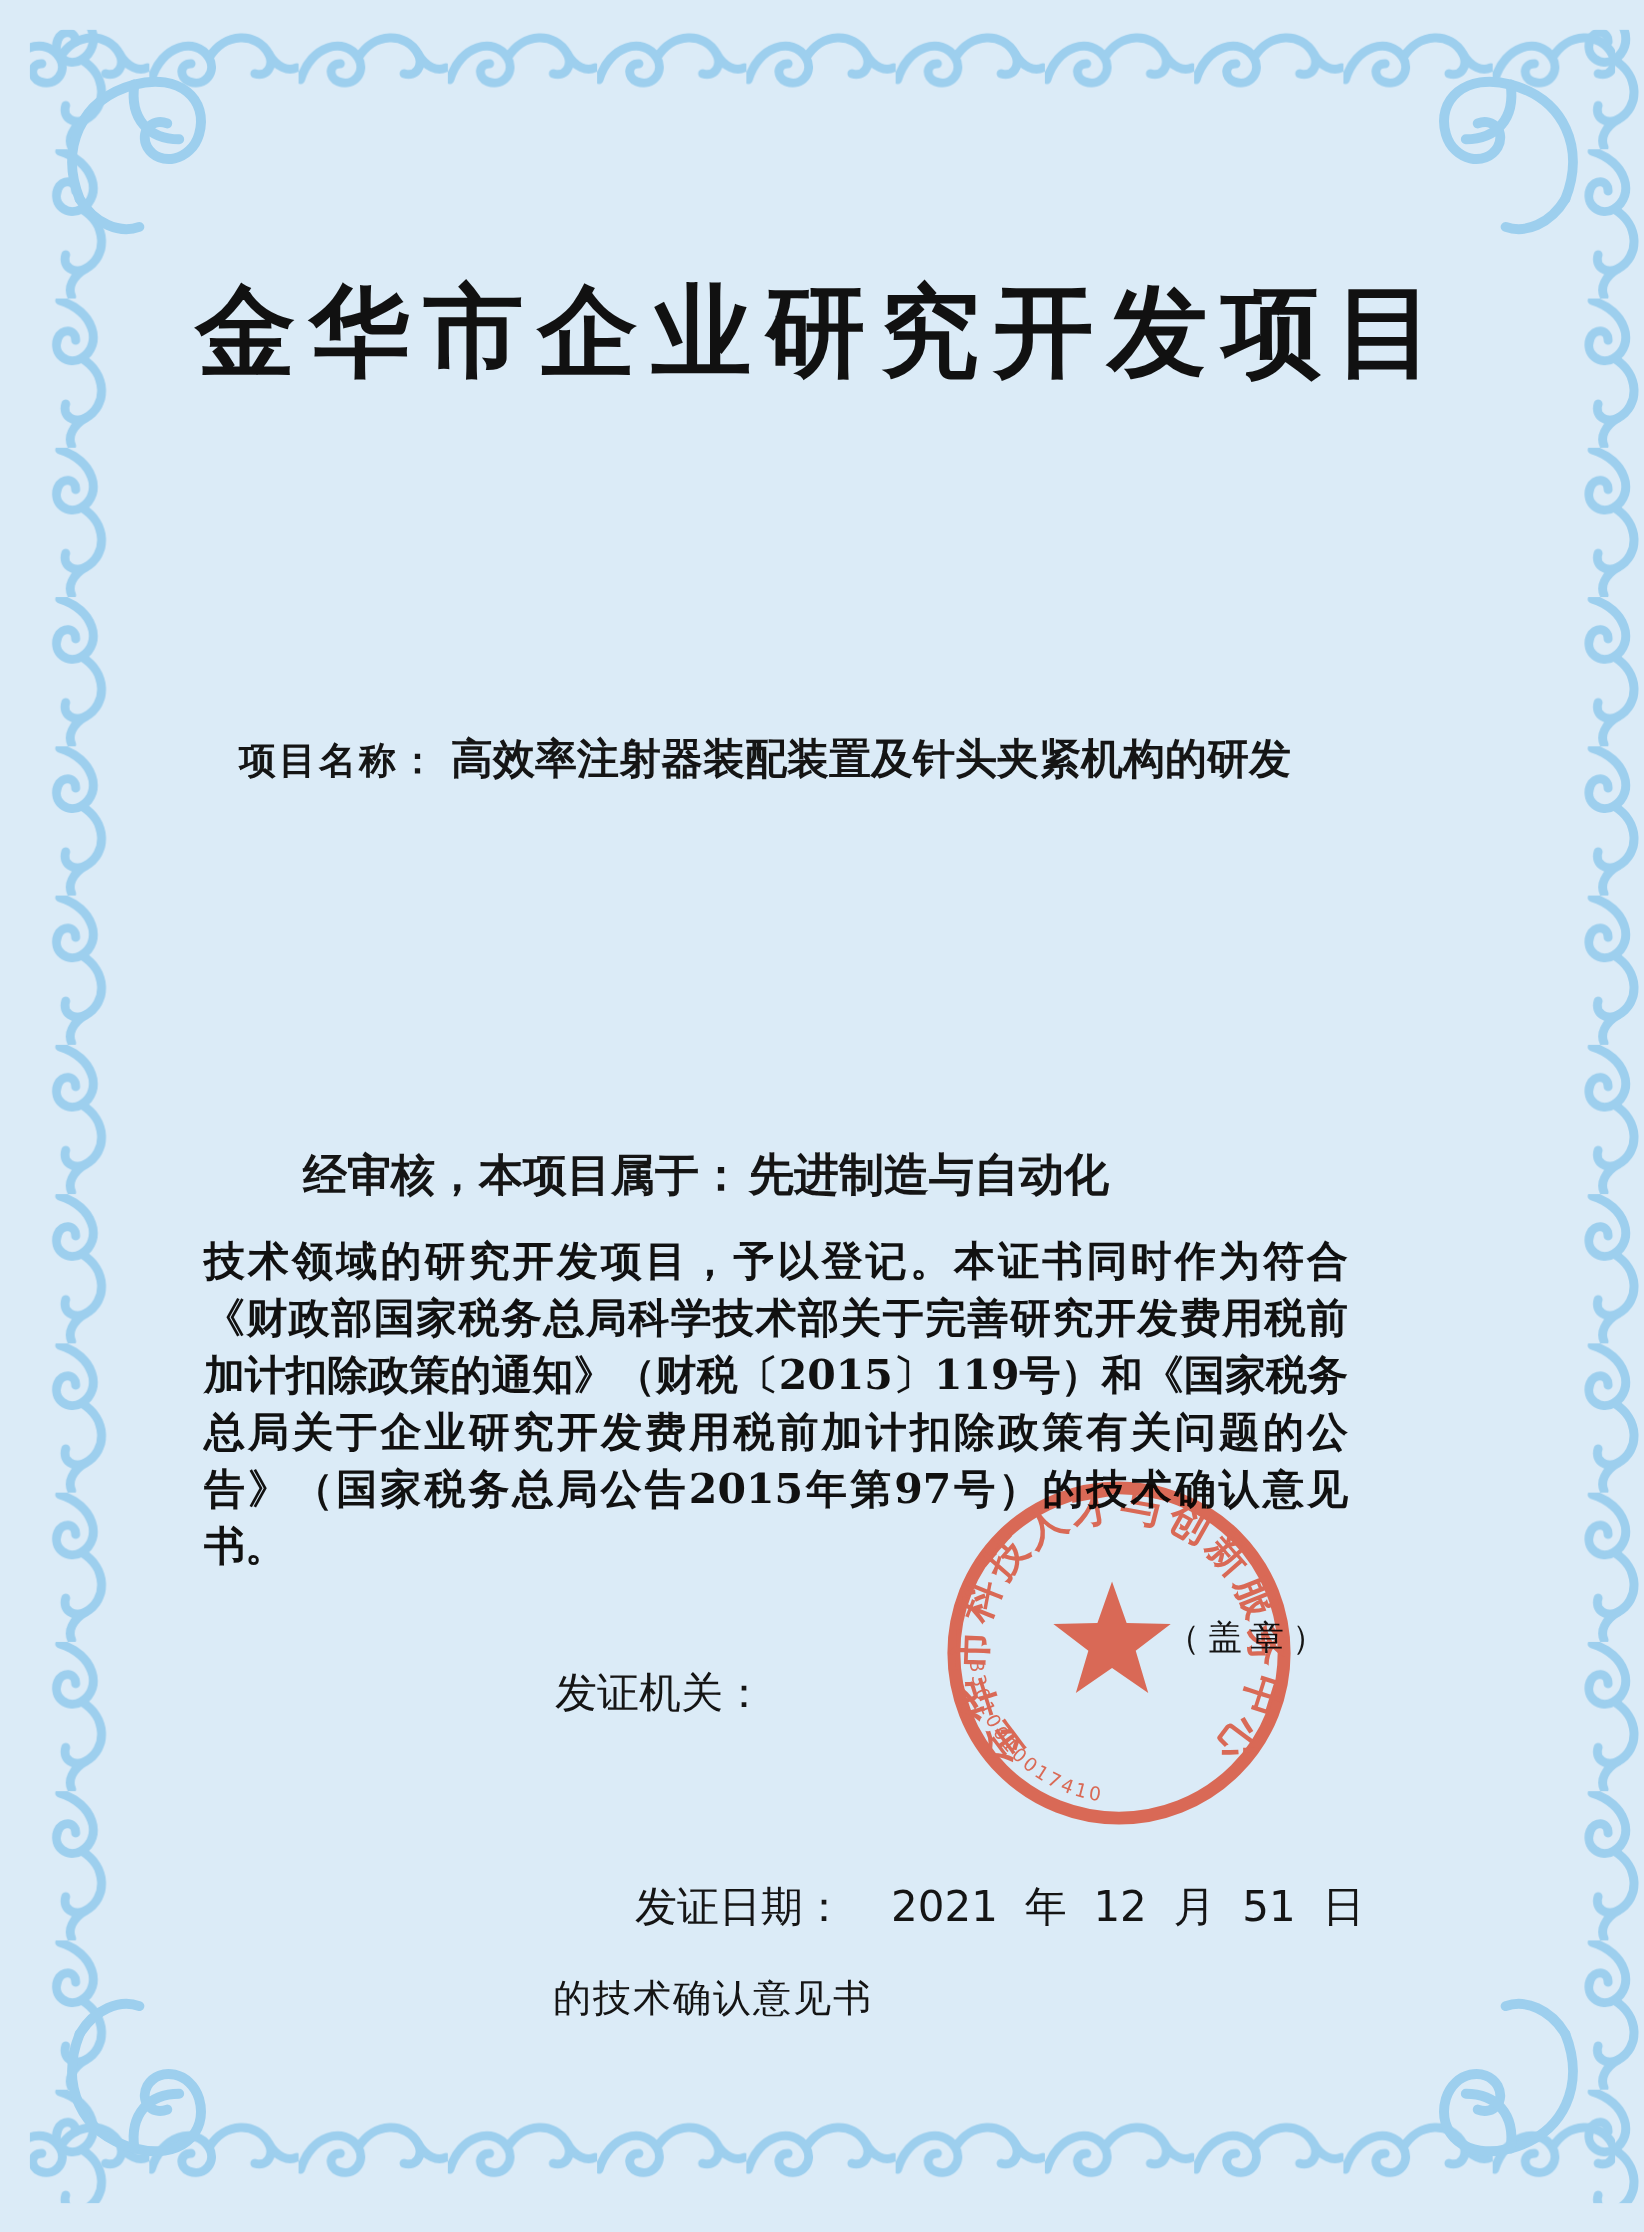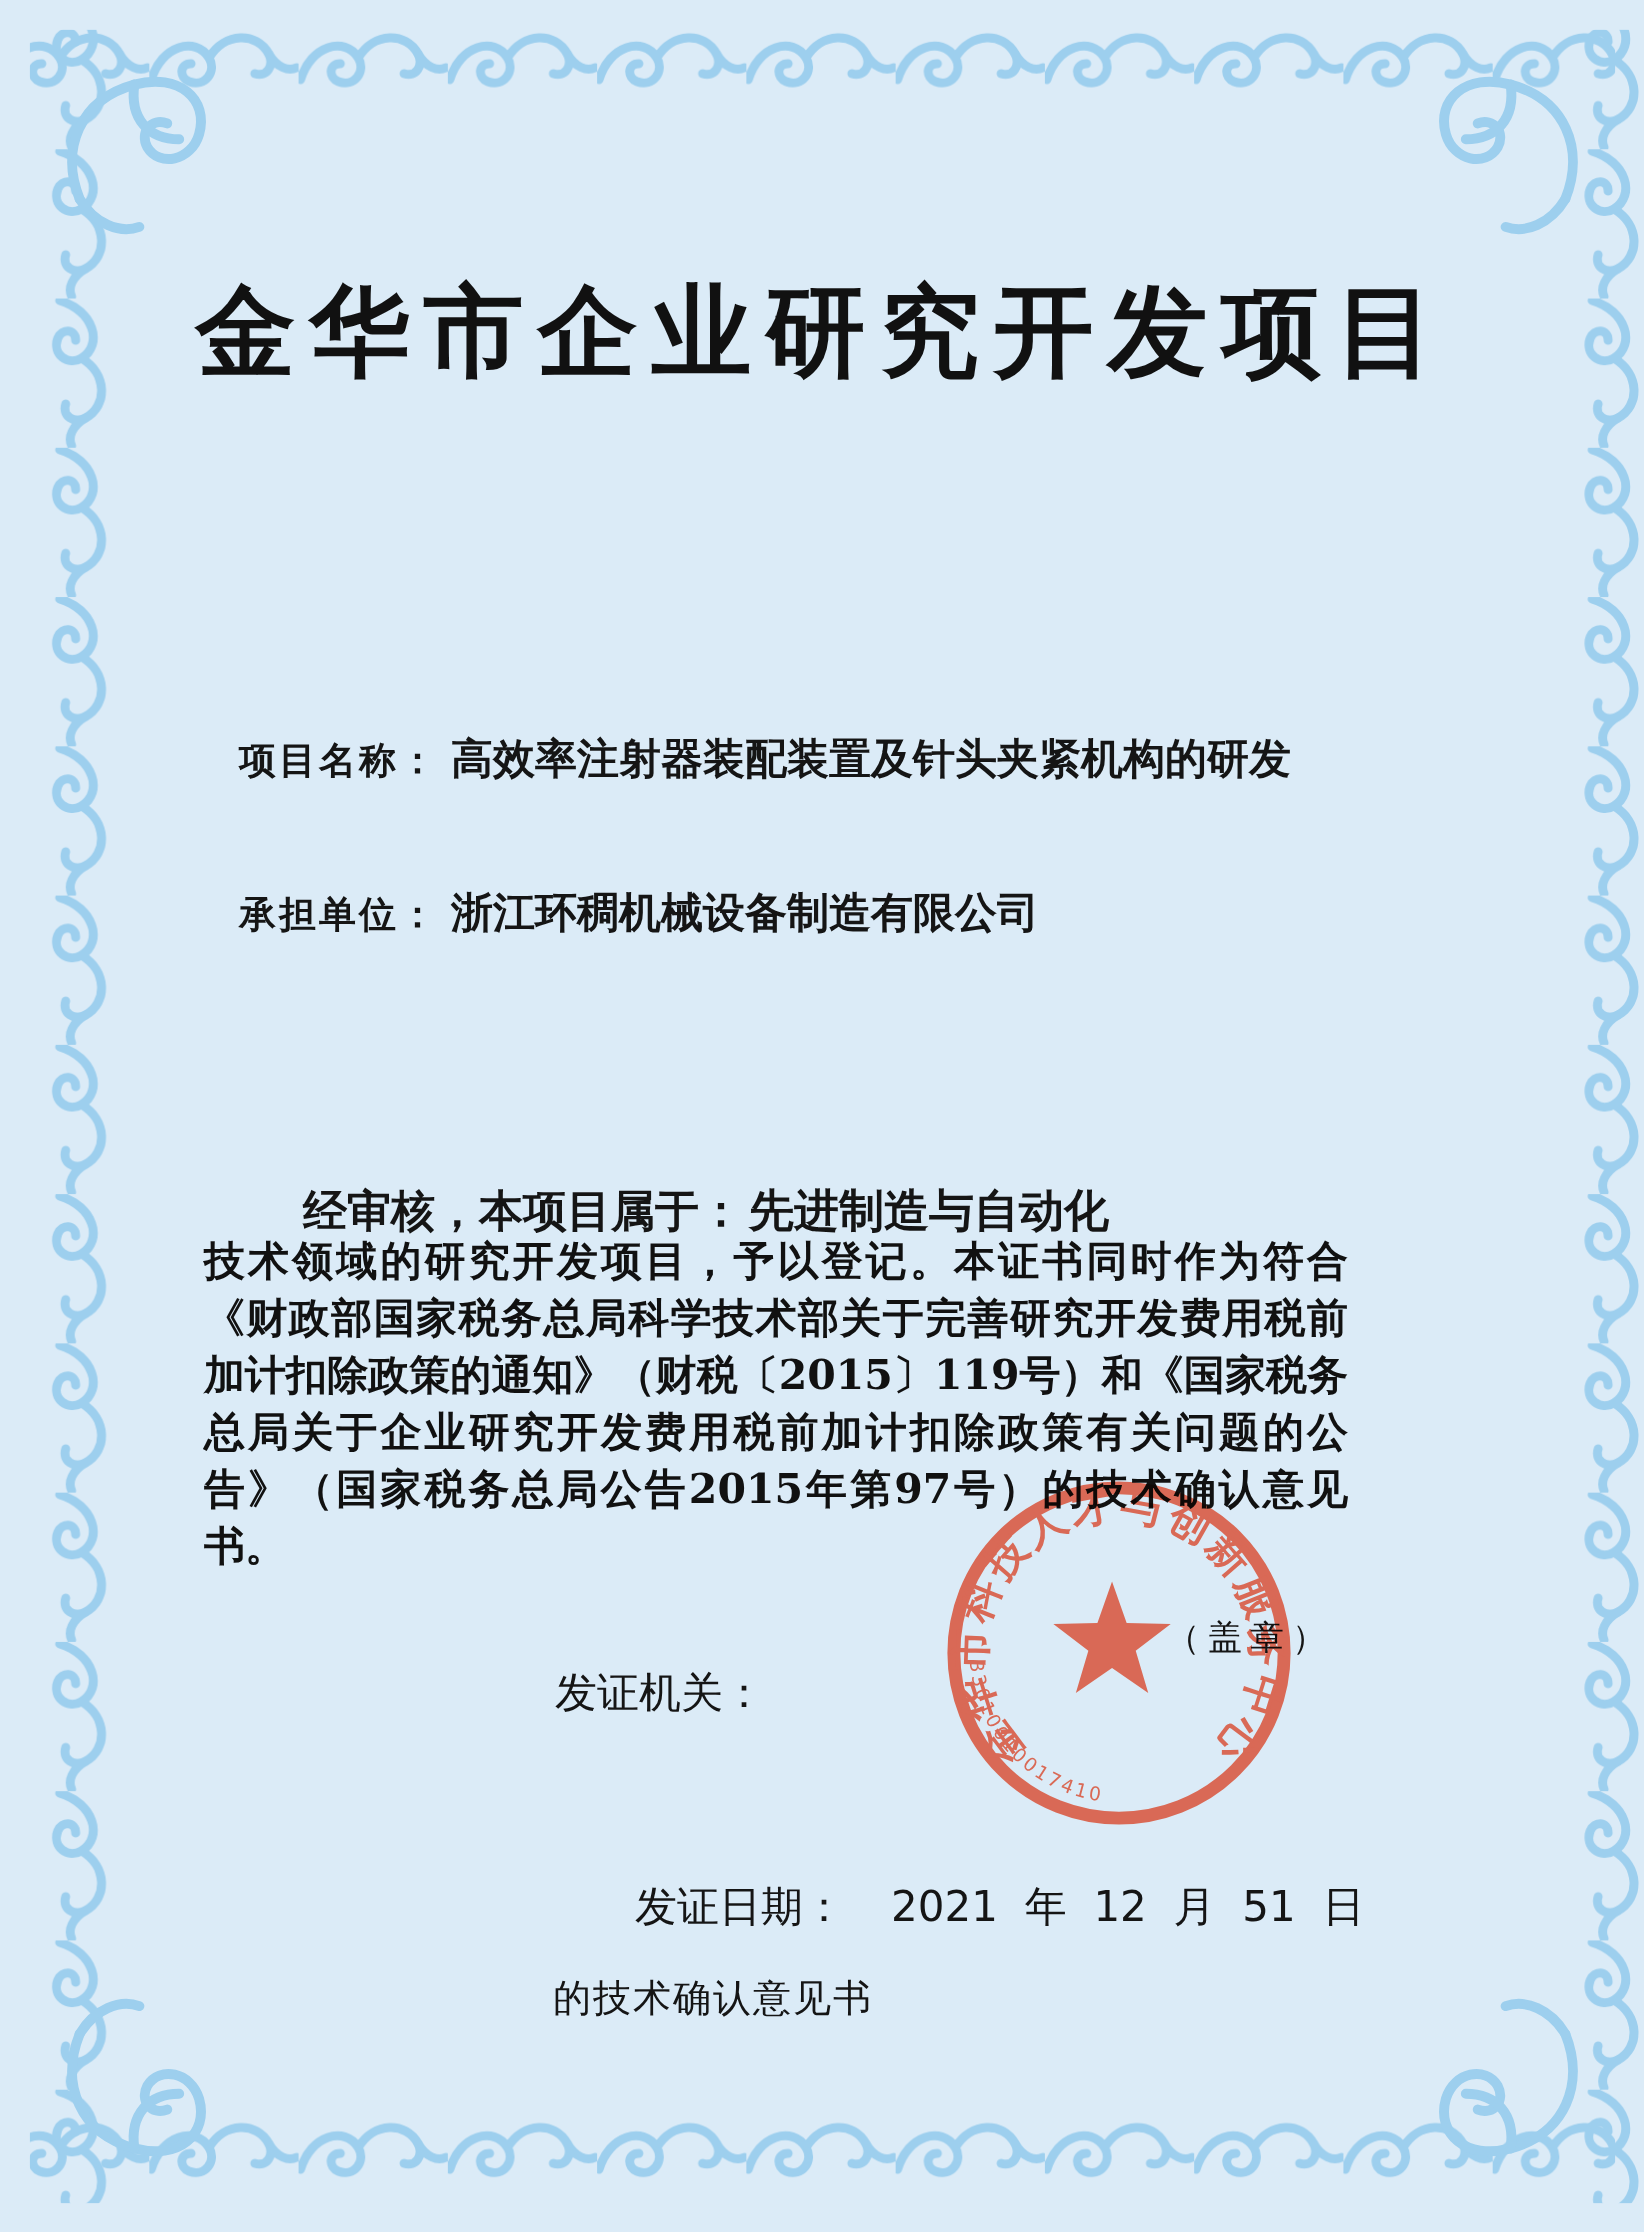--- a/index.html
+++ b/index.html
@@ -31,21 +31,21 @@
   .field-row .lab{
     font-family:"DejaVu Serif","Liberation Serif",serif;
     font-weight:bold;font-size:37px;letter-spacing:3px;
   }
   .field-row .val{
     font-weight:bold;font-size:42px;margin-left:12px;
   }
   .row-project{top:710px;}
   .row-unit{top:864px;}
 
-  .review-row{position:absolute;left:303px;top:1160px;white-space:nowrap;text-align:right;}
+  .review-row{position:absolute;left:303px;top:1124px;white-space:nowrap;text-align:right;}
   .review-row .lab{
     font-family:"DejaVu Serif","Liberation Serif",serif;
     font-weight:bold;font-size:44px;
   }
   .review-row .val{font-weight:bold;font-size:45px;margin-left:6px;}
 
   .paragraph{
     position:absolute;left:204px;top:1212px;width:1144px;
     font-family:"DejaVu Serif","Liberation Serif",serif;
     font-weight:bold;font-size:41px;line-height:57px;
@@ -103,23 +103,20 @@
 
   <div class="content">
 
     <div class="title1">金华市企业研究开发项目</div>
 
 
     <div class="field-row row-project">
       <span class="lab">项目名称：</span><span class="val">高效率注射器装配装置及针头夹紧机构的研发</span>
     </div>
 
-    <div class="field-row row-unit">
-      <span class="lab">承担单位：</span><span class="val">浙江环稠机械设备制造有限公司</span>
-    </div>
 
     <div class="review-row">
       <span class="lab">经审核，本项目属于：</span><span class="val">先进制造与自动化</span>
     </div>
 
     <div class="paragraph">技术领域的研究开发项目，予以登记。本证书同时作为符合《财政部国家税务总局科学技术部关于完善研究开发费用税前加计扣除政策的通知》（财税〔2015〕119号）和《国家税务总局关于企业研究开发费用税前加计扣除政策有关问题的公告》（国家税务总局公告2015年第97号）的技术确认意见书。</div>
 
     <div class="issuer-row">
       <span>发证机关：</span>
     </div>

